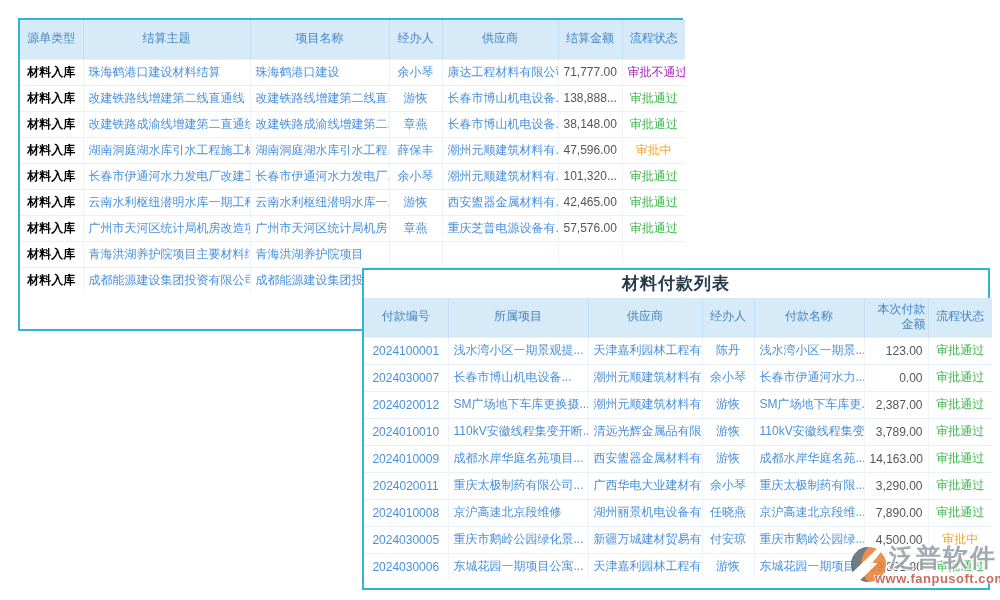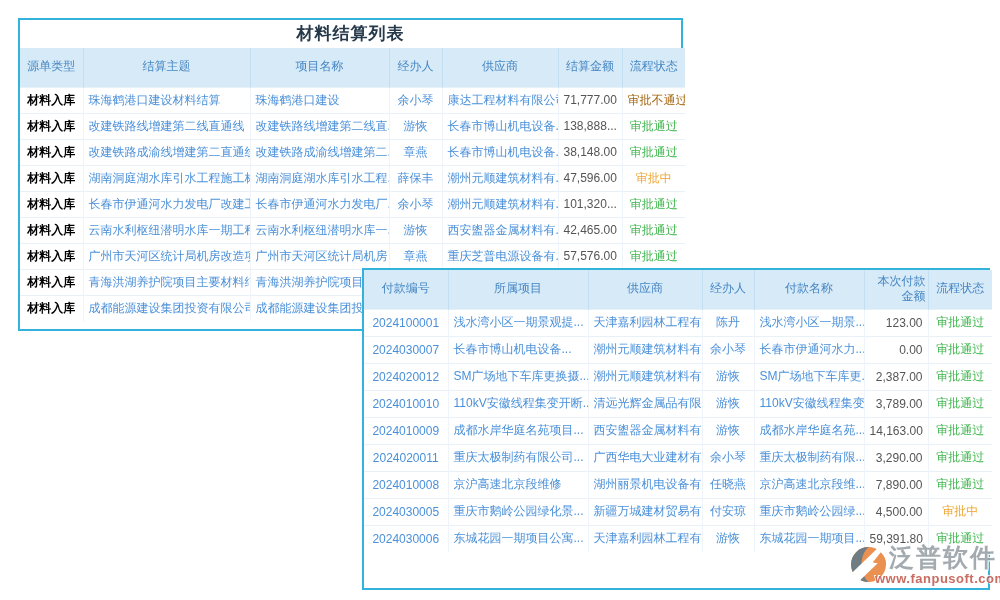--- a/index.html
+++ b/index.html
@@ -32,21 +32,21 @@
     border-top:1px solid #e8f1f8;border-left:1px solid #eef4fa;
     white-space:nowrap;overflow:hidden;background:#fff;
   }
   tbody td:first-child{border-left:none;}
   #settlement-panel tbody td{height:26px;}
   #payment-panel tbody td{height:27px;}
   .c-dark{color:#000000;font-weight:bold;}
   .c-link{color:#4a90d9;}
   .c-amount{color:#555;}
   .st-green{color:#3cb54a;}
-  .st-red{color:#a16207;}
+  .st-red{color:#a21caf;}
   .st-orange{color:#f0a42e;}
   .tc{text-align:center;}
   .tr{text-align:right;}
   
   #watermark{
     position:absolute;left:850px;top:544px;z-index:30;
     display:flex;align-items:flex-start;opacity:0.88;
   }
   #watermark .wm-logo{width:37px;height:37px;margin-top:2px;}
   #watermark .wm-text{margin-left:2px;}
@@ -58,21 +58,20 @@
   #watermark .wm-url{
     font-size:13px;font-weight:bold;color:#c2584c;letter-spacing:0.5px;
     margin-left:-14px;margin-top:1px;
     text-shadow:1px 1px 0 #fff,-1px -1px 0 #fff;
   }
 </style>
 </head>
 <body>
 
 <div class="panel" id="settlement-panel">
-  <div class="panel-title">材料结算列表</div>
   <table>
     <thead>
         <tr>
           <th style="width: 63px;">源单类型</th>
           <th style="width: 167px;">结算主题</th>
           <th style="width: 139px;">项目名称</th>
           <th style="width: 53px;">经办人</th>
           <th style="width: 116px;">供应商</th>
           <th style="width: 64px;">结算金额</th>
           <th style="width: 63px;">流程状态</th>
@@ -158,20 +157,21 @@
           <td class="c-link tc"></td>
           <td class="c-link"></td>
           <td class="c-amount tr"></td>
           <td class="tc"></td>
         </tr>
       </tbody>
   </table>
 </div>
 
 <div class="panel" id="payment-panel">
+  <div class="panel-title">材料付款列表</div>
   <table>
     <thead>
         <tr>
           <th style="width: 84px;">付款编号</th>
           <th style="width: 140px;">所属项目</th>
           <th style="width: 114px;">供应商</th>
           <th style="width: 52px;">经办人</th>
           <th style="width: 110px; margin-left: 40px;">付款名称</th>
           <th style="width: 64px; text-align: right;">本次付款金额</th>
           <th style="width: 64px;">流程状态</th>

